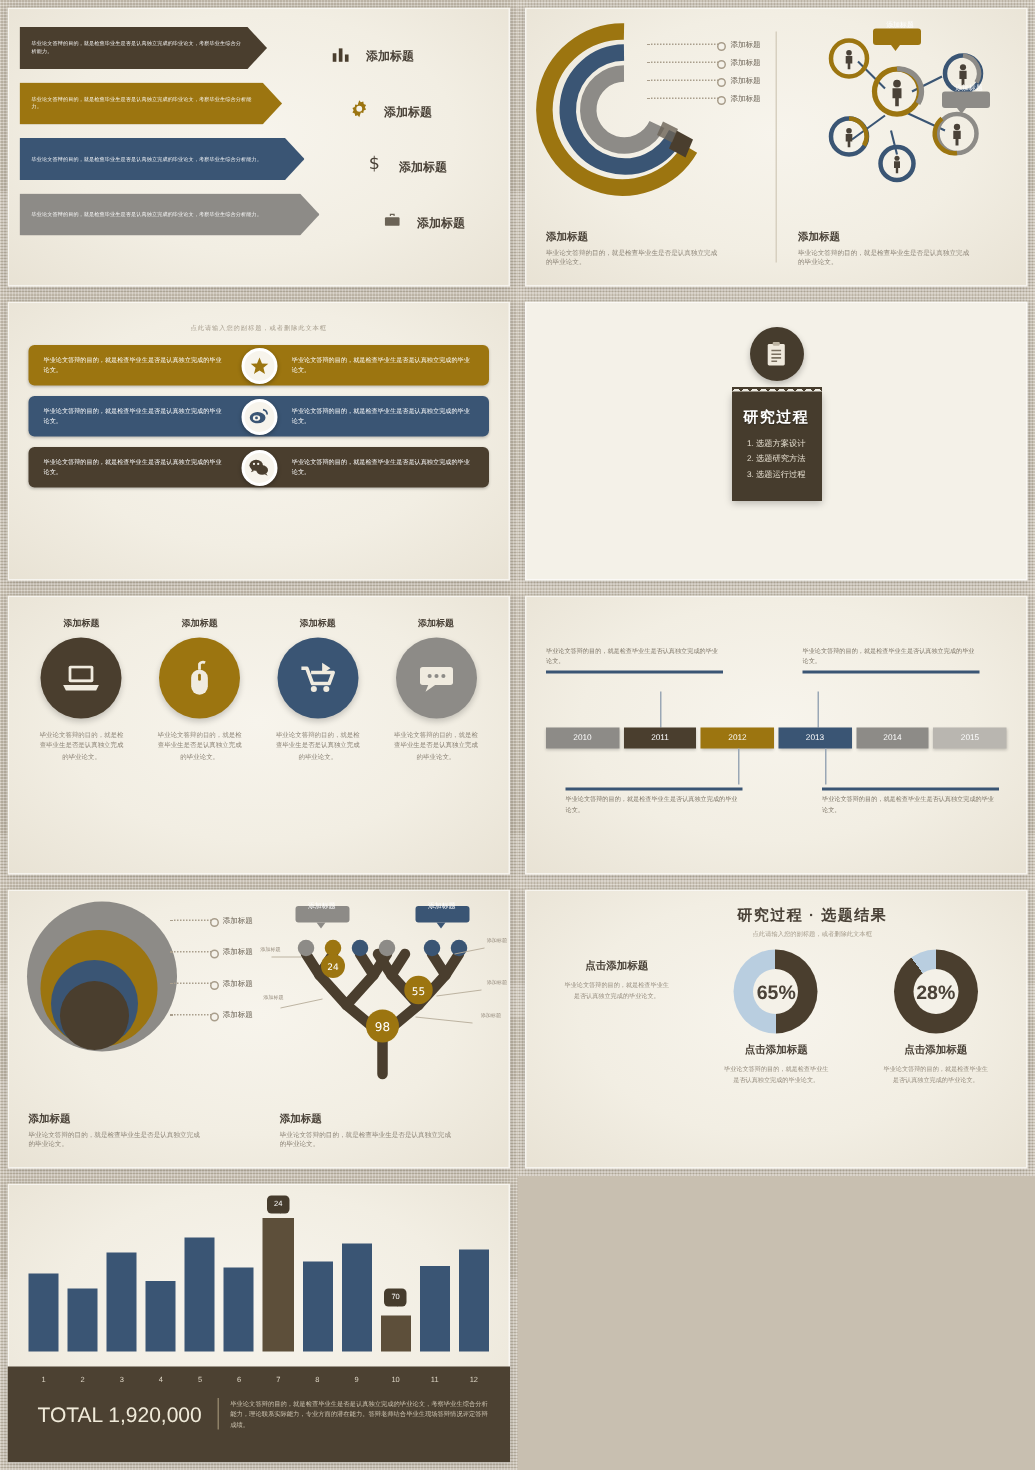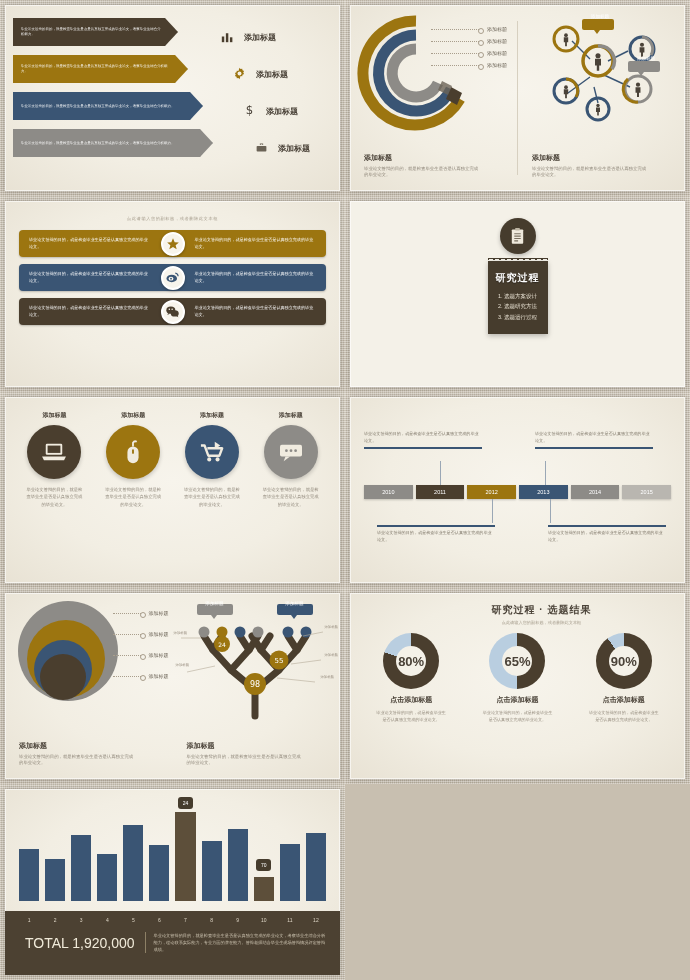--- a/index.html
+++ b/index.html
@@ -564,36 +564,33 @@
 
 
   <div class="slide">
     <div class="inner">
       <div class="s9-title">
         <h2>研究过程 · 选题结果</h2>
         <p>点此请输入您的副标题，或者删除此文本框</p>
       </div>
       <div class="s9-row">
         <div class="s9-col">
-          <div class="dn" style="background:conic-gradient(#4a3e2e 0% 80%, #b9cee0 80% 100%)">
-            <span>80%</span>
-          </div>
           <div class="h">点击添加标题</div>
           <div class="d">毕业论文答辩的目的，就是检查毕业生是否认真独立完成的毕业论文。</div>
         </div>
         <div class="s9-col">
           <div class="dn" style="background:conic-gradient(#4a3e2e 0% 50%, #b9cee0 50% 100%)">
             <span>65%</span>
           </div>
           <div class="h">点击添加标题</div>
           <div class="d">毕业论文答辩的目的，就是检查毕业生是否认真独立完成的毕业论文。</div>
         </div>
         <div class="s9-col">
           <div class="dn" style="background:conic-gradient(#4a3e2e 0% 90%, #b9cee0 90% 100%)">
-            <span>90%</span>
+            <span>28%</span>
           </div>
           <div class="h">点击添加标题</div>
           <div class="d">毕业论文答辩的目的，就是检查毕业生是否认真独立完成的毕业论文。</div>
         </div>
       </div>
     </div>
   </div>
 
   <div class="slide">
     <div class="inner">

